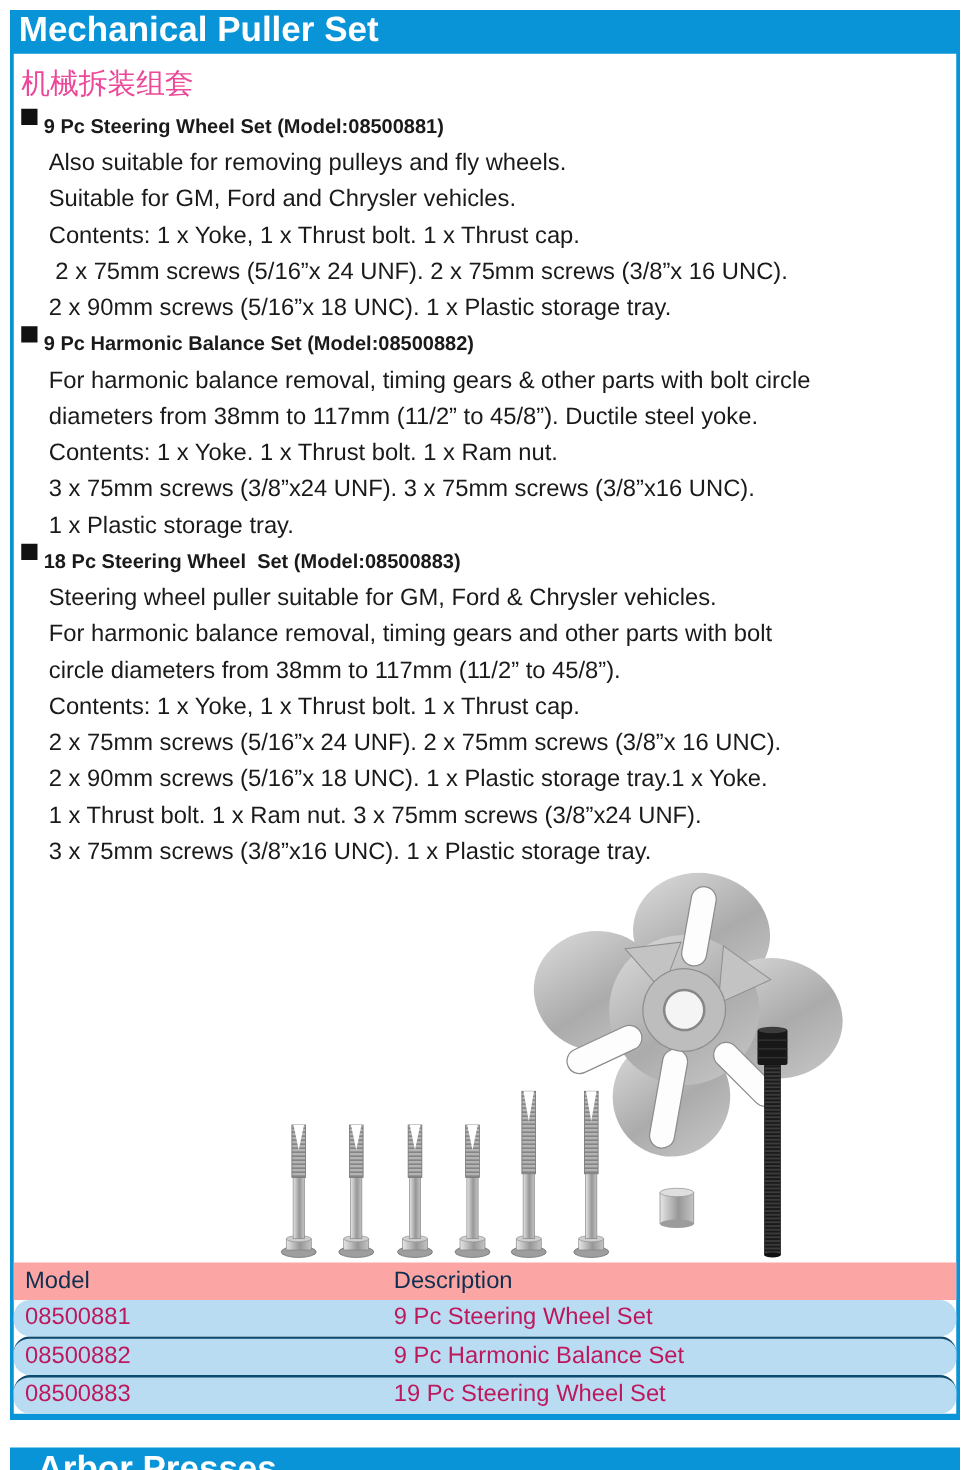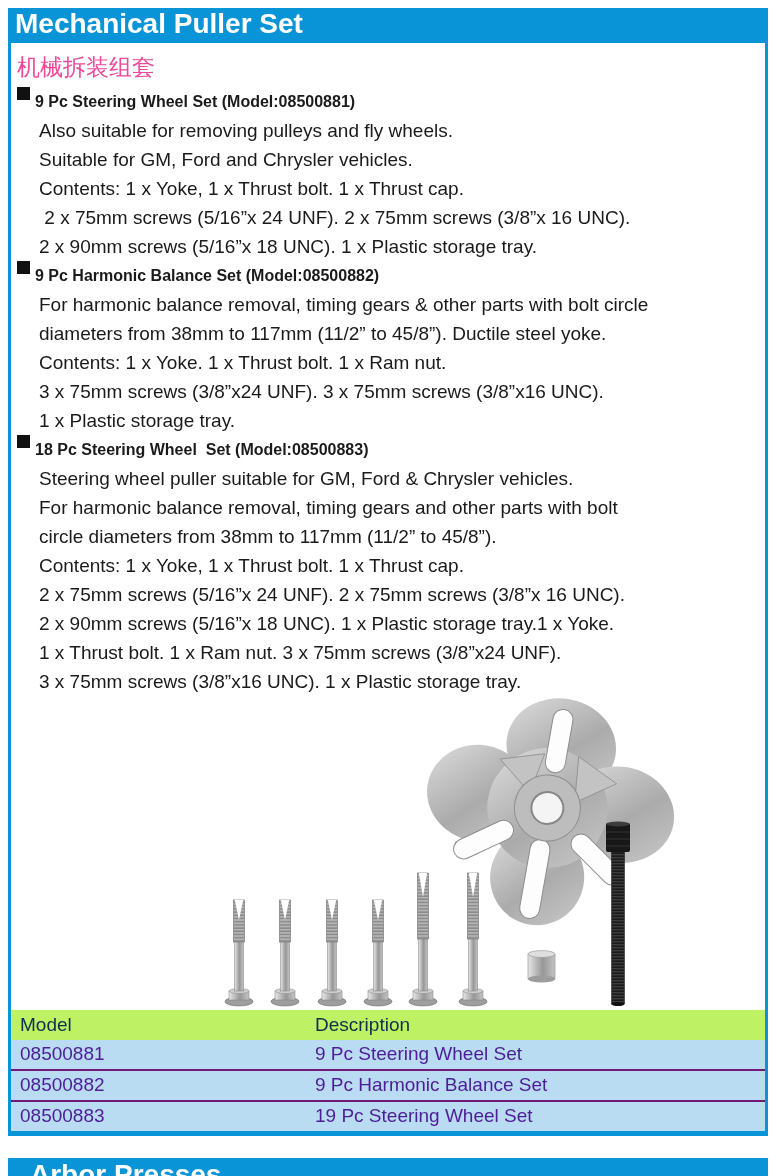--- a/index.html
+++ b/index.html
@@ -24,23 +24,23 @@
   .sq { display:inline-block; width:13px; height:13px; background:#111111; margin-right:5px; flex:0 0 auto; }
   .line { font-size:19px; line-height:29px; padding-left:25px; white-space:pre-wrap; }
 
   .photo { position:relative; height:315px; margin-top:2px; }
   .photo svg { display:block; }
 
   .data-table { position:absolute; left:0; right:0; bottom:0; font-size:19px; }
   .trow { display:flex; }
   .trow .c1 { width:300px; padding-left:9px; }
   .trow .c2 { flex:1; padding-left:4px; }
-  .thead { background:#bef264; color:#0e2f4e; height:30px; line-height:30px;margin-top:16px; }
-  .tdata { background:#b9dcf2; color:#4c1d95; height:29px; line-height:27px; }
-  .tdata.sep { border-top:2px solid #701a75; height:31px; }
+  .thead { background:#fca5a5; color:#0e2f4e; height:30px; line-height:30px;margin-top:16px; }
+  .tdata { background:#b9dcf2; color:#be185d; height:29px; line-height:27px;border-radius:13px; }
+  .tdata.sep { border-top:2px solid #0c4a6e; height:31px; }
 </style>
 </head>
 <body>
 
 <div class="page">
 
   <div class="bar top">Mechanical Puller Set</div>
 
   <div class="main-box">
     <div class="content">

